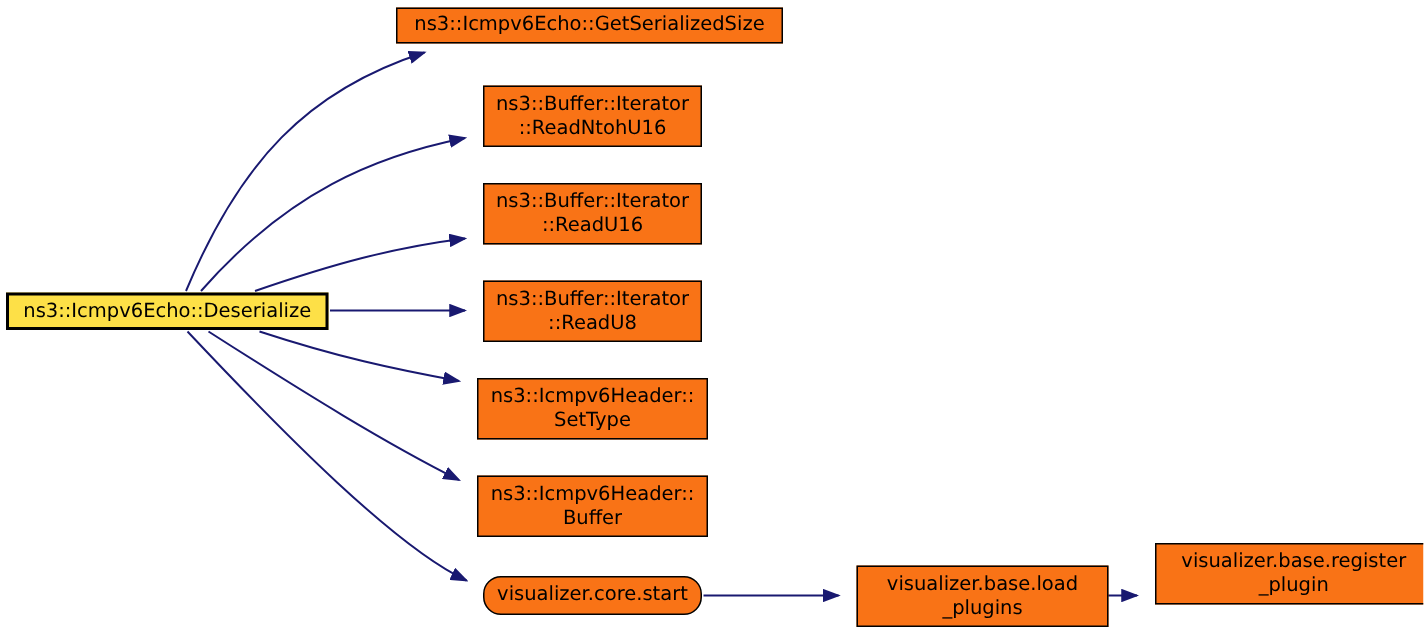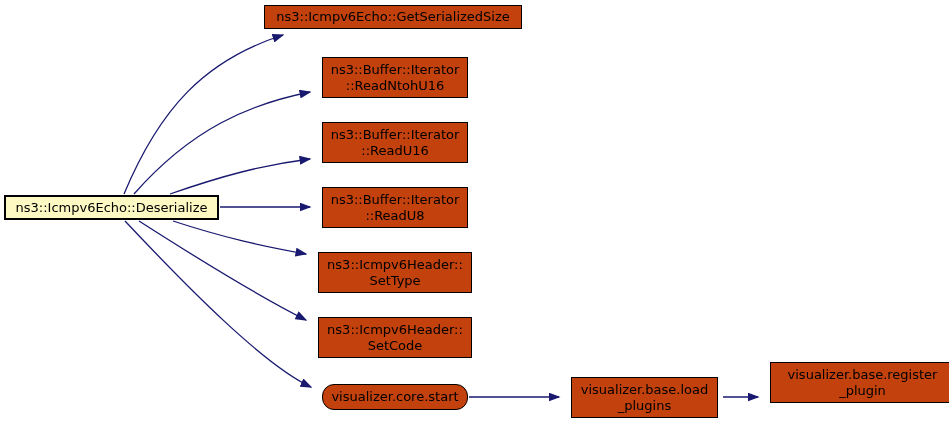--- a/index.html
+++ b/index.html
@@ -12,48 +12,48 @@
     overflow: hidden;
   }
   .edges {
     position: absolute;
     left: 0; top: 0;
     width: 949px; height: 423px;
   }
   .node {
     position: absolute;
     box-sizing: border-box;
-    background: #c2410c;
+    background: #f97316;
     border: 1px solid #000000;
     color: #000000;
     display: flex;
     flex-direction: column;
     align-items: center;
     justify-content: center;
     text-align: center;
     font-size: 13px;
     line-height: 16px;
     white-space: nowrap;
     cursor: pointer;
   }
   .node.focus {
-    background: #fef9c3;
+    background: #fde047;
     border-width: 2px;
     cursor: default;
   }
   
   #n-deserialize      { left: 4px;   top: 195px; width: 215px; height: 25px; }
   #n-getserialized    { left: 264px; top: 5px;   width: 258px; height: 24px; }
   #n-readntohu16      { left: 322px; top: 57px;  width: 146px; height: 41px; }
   #n-readu16          { left: 322px; top: 122px; width: 146px; height: 41px; }
   #n-readu8           { left: 322px; top: 187px; width: 146px; height: 41px; }
   #n-setcode          { left: 318px; top: 252px; width: 154px; height: 41px; }
   #n-settype          { left: 318px; top: 317px; width: 154px; height: 41px; }
   #n-corestart        { left: 322px; top: 384px; width: 146px; height: 26px; border-radius: 12px; }
-  #n-loadplugins      { left: 571px; top: 377px; width: 147px; height: 41px; }
+  #n-loadplugins      { left: 571px; top: 377px; width: 168px; height: 41px; }
   #n-registerplugin   { left: 770px; top: 362px; width: 185px; height: 41px; }
 </style>
 </head>
 <body>
 
 <div class="canvas">
 
   <svg class="edges" viewBox="0 0 949 423" xmlns="http://www.w3.org/2000/svg">
     <defs>
       <marker id="arrow" markerWidth="12" markerHeight="9" refX="10.5" refY="4.5" orient="auto" markerUnits="userSpaceOnUse">
@@ -96,21 +96,21 @@
     <span>::ReadU8</span>
   </div>
 
   <div id="n-setcode" class="node">
     <span>ns3::Icmpv6Header::</span>
     <span>SetType</span>
   </div>
 
   <div id="n-settype" class="node">
     <span>ns3::Icmpv6Header::</span>
-    <span>SetCode</span>
+    <span>Buffer</span>
   </div>
 
   <div id="n-corestart" class="node">
     <span>visualizer.core.start</span>
   </div>
 
   <div id="n-loadplugins" class="node">
     <span>visualizer.base.load</span>
     <span>_plugins</span>
   </div>

